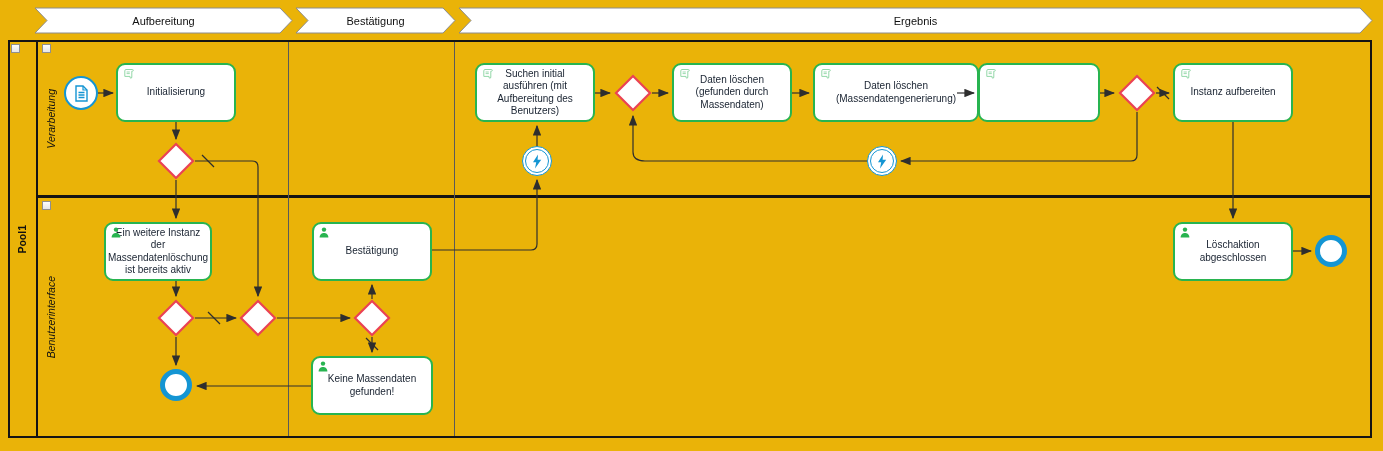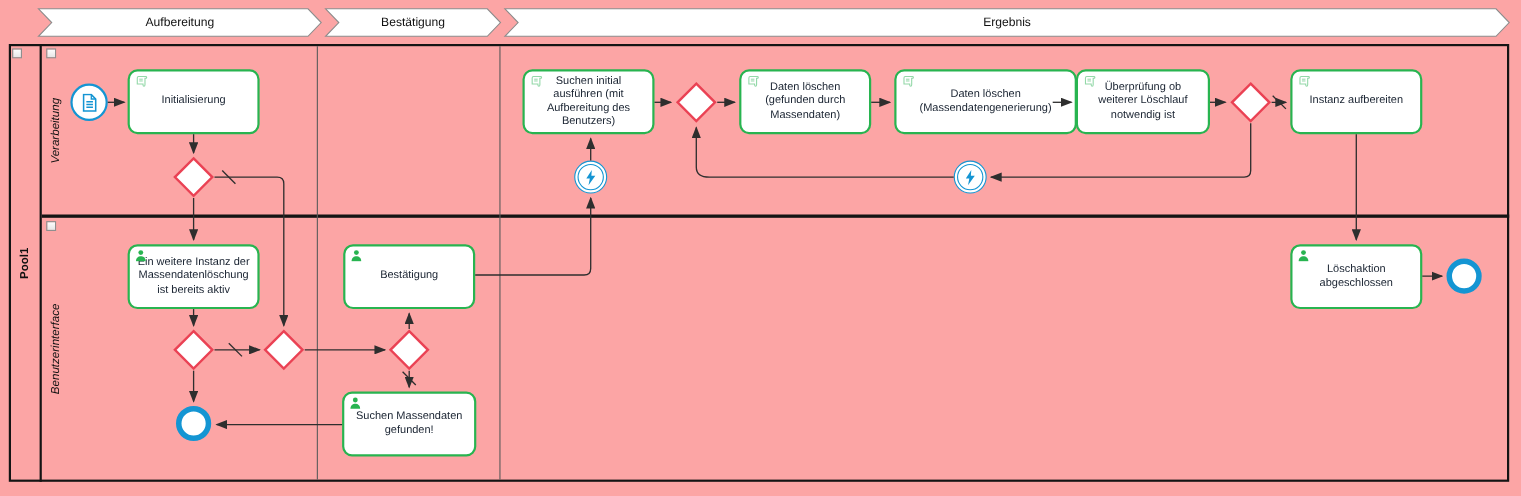--- a/index.html
+++ b/index.html
@@ -1,17 +1,17 @@
 <!DOCTYPE html>
 <html><head>
 <meta charset="utf-8">
 <style>
   *{margin:0;padding:0;box-sizing:border-box}
   html,body{background:#fff}
-  .canvas{position:relative;width:1383px;height:451px;background:#fca5a5;
+  .canvas{position:relative;width:1383px;height:451px;background:#eab308;
           font-family:"Liberation Sans",sans-serif;color:#182230;overflow:hidden}
 
   
   .milestone{position:absolute;top:8px;height:25px}
   .milestone svg{position:absolute;left:0;top:0;width:100%;height:100%;overflow:visible}
   .milestone-label{position:absolute;inset:0;display:flex;align-items:center;justify-content:center;
                    font-size:11px;color:#101010}
 
   
   .pool-border{position:absolute;left:8px;top:40px;width:1364px;height:398px;border:2px solid #141414}
@@ -189,33 +189,32 @@
     </span>
     <span>Daten löschen (Massendatengenerierung)</span>
   </div>
   <div class="task" style="left:978px;top:63px;width:122px;height:59px">
     <span class="marker">
       <svg width="12" height="12" viewBox="0 0 12 12">
           <path d="M3 1.5 H9.5 C10.6 1.5 10.6 3.2 9.5 3.2 H8.8 V9 C8.8 10.8 7 10.8 7 9 V8.4 H1.8 V2.8 C1.8 2 2.3 1.5 3 1.5 Z" fill="none" stroke="#93d8a8" stroke-width="1"></path>
           <path d="M3.6 4 H6.8 M3.6 5.6 H6.8" stroke="#93d8a8" stroke-width="0.9"></path>
         </svg>
     </span>
-    <span>Überprüfung ob weiterer Löschlauf notwendig ist</span>
   </div>
   <div class="task" style="left:1173px;top:63px;width:120px;height:59px">
     <span class="marker">
       <svg width="12" height="12" viewBox="0 0 12 12">
           <path d="M3 1.5 H9.5 C10.6 1.5 10.6 3.2 9.5 3.2 H8.8 V9 C8.8 10.8 7 10.8 7 9 V8.4 H1.8 V2.8 C1.8 2 2.3 1.5 3 1.5 Z" fill="none" stroke="#93d8a8" stroke-width="1"></path>
           <path d="M3.6 4 H6.8 M3.6 5.6 H6.8" stroke="#93d8a8" stroke-width="0.9"></path>
         </svg>
     </span>
     <span>Instanz aufbereiten</span>
   </div>
 
-  <div class="task" style="left:116px;top:222px;width:120px;height:59px">
+  <div class="task" style="left:104px;top:222px;width:108px;height:59px">
     <span class="marker">
       <svg width="10" height="11" viewBox="0 0 10 11">
           <circle cx="5" cy="2.6" r="2.2" fill="#28b450"></circle>
           <path d="M0.6 10.6 C0.6 7.2 3 6 5 6 C7 6 9.4 7.2 9.4 10.6 Z" fill="#28b450"></path>
         </svg>
     </span>
     <span>Ein weitere Instanz der Massendatenlöschung ist bereits aktiv</span>
   </div>
   <div class="task" style="left:312px;top:222px;width:120px;height:59px">
     <span class="marker">
@@ -226,21 +225,21 @@
     </span>
     <span>Bestätigung</span>
   </div>
   <div class="task" style="left:311px;top:356px;width:122px;height:59px">
     <span class="marker">
       <svg width="10" height="11" viewBox="0 0 10 11">
           <circle cx="5" cy="2.6" r="2.2" fill="#28b450"></circle>
           <path d="M0.6 10.6 C0.6 7.2 3 6 5 6 C7 6 9.4 7.2 9.4 10.6 Z" fill="#28b450"></path>
         </svg>
     </span>
-    <span>Suchen Massendaten gefunden!</span>
+    <span>Keine Massendaten gefunden!</span>
   </div>
   <div class="task" style="left:1173px;top:222px;width:120px;height:59px">
     <span class="marker">
       <svg width="10" height="11" viewBox="0 0 10 11">
           <circle cx="5" cy="2.6" r="2.2" fill="#28b450"></circle>
           <path d="M0.6 10.6 C0.6 7.2 3 6 5 6 C7 6 9.4 7.2 9.4 10.6 Z" fill="#28b450"></path>
         </svg>
     </span>
     <span>Löschaktion abgeschlossen</span>
   </div>

